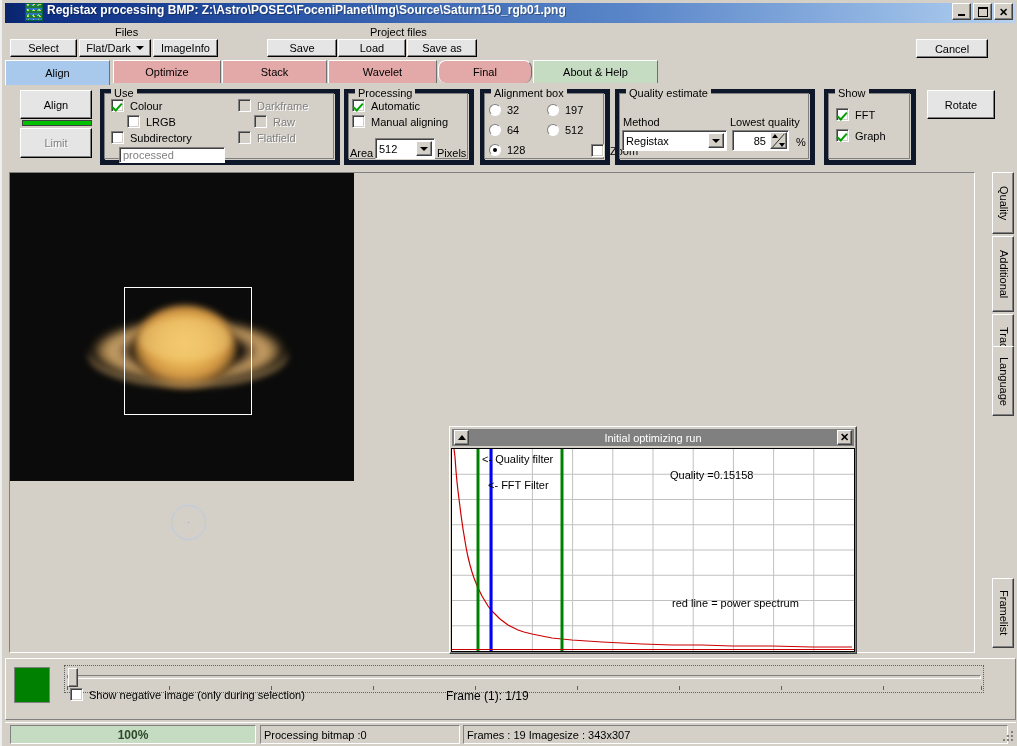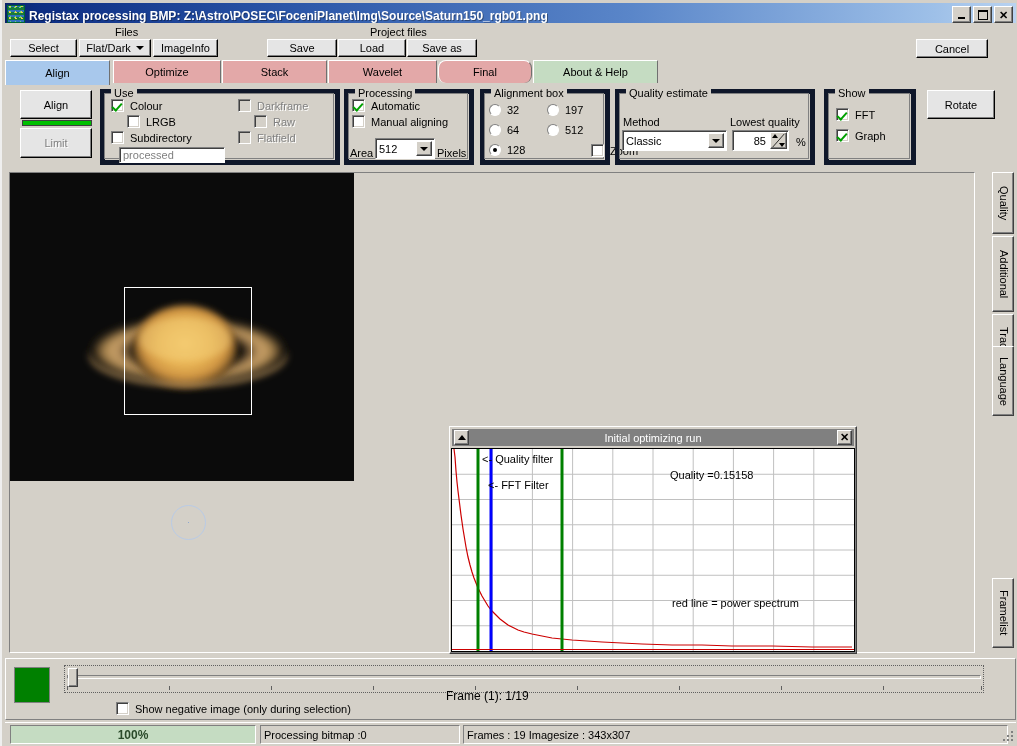--- a/index.html
+++ b/index.html
@@ -15,22 +15,23 @@
     font-size: 11px;
     color: #000;
     border-left: 2px solid #efefef;
     box-sizing: border-box;
   }
 
   
   .titlebar {
     position: absolute; left: 3px; top: 3px; width: 1011px; height: 20px;
     background: linear-gradient(to right, #0a246a 0%, #0c2d82 3%, #2b56a8 28%, #5a86c9 62%, #9ec0e8 92%, #b8d2f0 100%);
-    display: flex; align-items: flex-end;
+    display: flex; align-items: flex-start;
     box-sizing: border-box;
+    padding-left: 18px;
   }
   .title-icon {
     width: 16px; height: 16px; margin-left: 2px; margin-right: 4px;
     background: #1a7a3a;
     border: 1px solid #063; position: relative; flex: none;
     background-image:
       linear-gradient(45deg, #e8d44d 25%, transparent 25%),
       linear-gradient(-45deg, #6fdc6f 25%, transparent 25%),
       linear-gradient(0deg, #2f6fbf 40%, transparent 40%);
     background-size: 6px 6px, 5px 5px, 16px 5px;
@@ -462,21 +463,21 @@
     <div class="chk" style="left:543px; top:60px;padding-left:43px;">
       <span class="chkbox"></span>
       <span>Zoom</span>
     </div>
 
     <div class="gbox" style="left:610px; top:5px; width:200px; height:76px;">
       <div class="gbox-title">Quality estimate</div>
     </div>
     <div style="position:absolute; left:618px; top:32px; font-size:11px;">Method</div>
     <div class="combo" style="left:617px; top:46px; width:105px; height:21px;">
-      <span class="cval">Classic</span>
+      <span class="cval">Registax</span>
       <span class="carrow">
           <i></i>
         </span>
     </div>
     <div style="position:absolute; left:725px; top:32px; font-size:11px;">Lowest quality</div>
     <div class="spin" style="left:727px; top:46px; width:57px; height:21px;">
       <span class="sval">85</span>
       <span class="sbtns">
         <svg class="slash" width="17" height="19" viewBox="0 0 17 19">
             <line x1="1" y1="18" x2="16" y2="1" stroke="#000" stroke-width="1"></line>
@@ -611,21 +612,21 @@
           <i style="left:204px;"></i>
         <i style="left:306px;"></i>
           <i style="left:408px;"></i>
           <i style="left:510px;"></i>
         <i style="left:612px;"></i>
           <i style="left:714px;"></i>
           <i style="left:816px;"></i>
         <i style="left:914px;"></i>
       </div>
     </div>
-    <div class="chk" style="left:64px; top:43px;margin-left:46px;">
+    <div class="chk" style="left:64px; top:29px;">
       <span class="chkbox"></span>
       <span>Show negative image (only during selection)</span>
     </div>
     <div class="frame-label" style="left:440px; top:30px;">Frame (1): 1/19</div>
   </div>
 
   <div class="statusbar">
     <div class="progress">100%</div>
     <div class="spanel" style="left:255px; width:200px;">Processing bitmap :0</div>
     <div class="spanel" style="left:458px; width:545px;">Frames : 19 Imagesize : 343x307</div>

